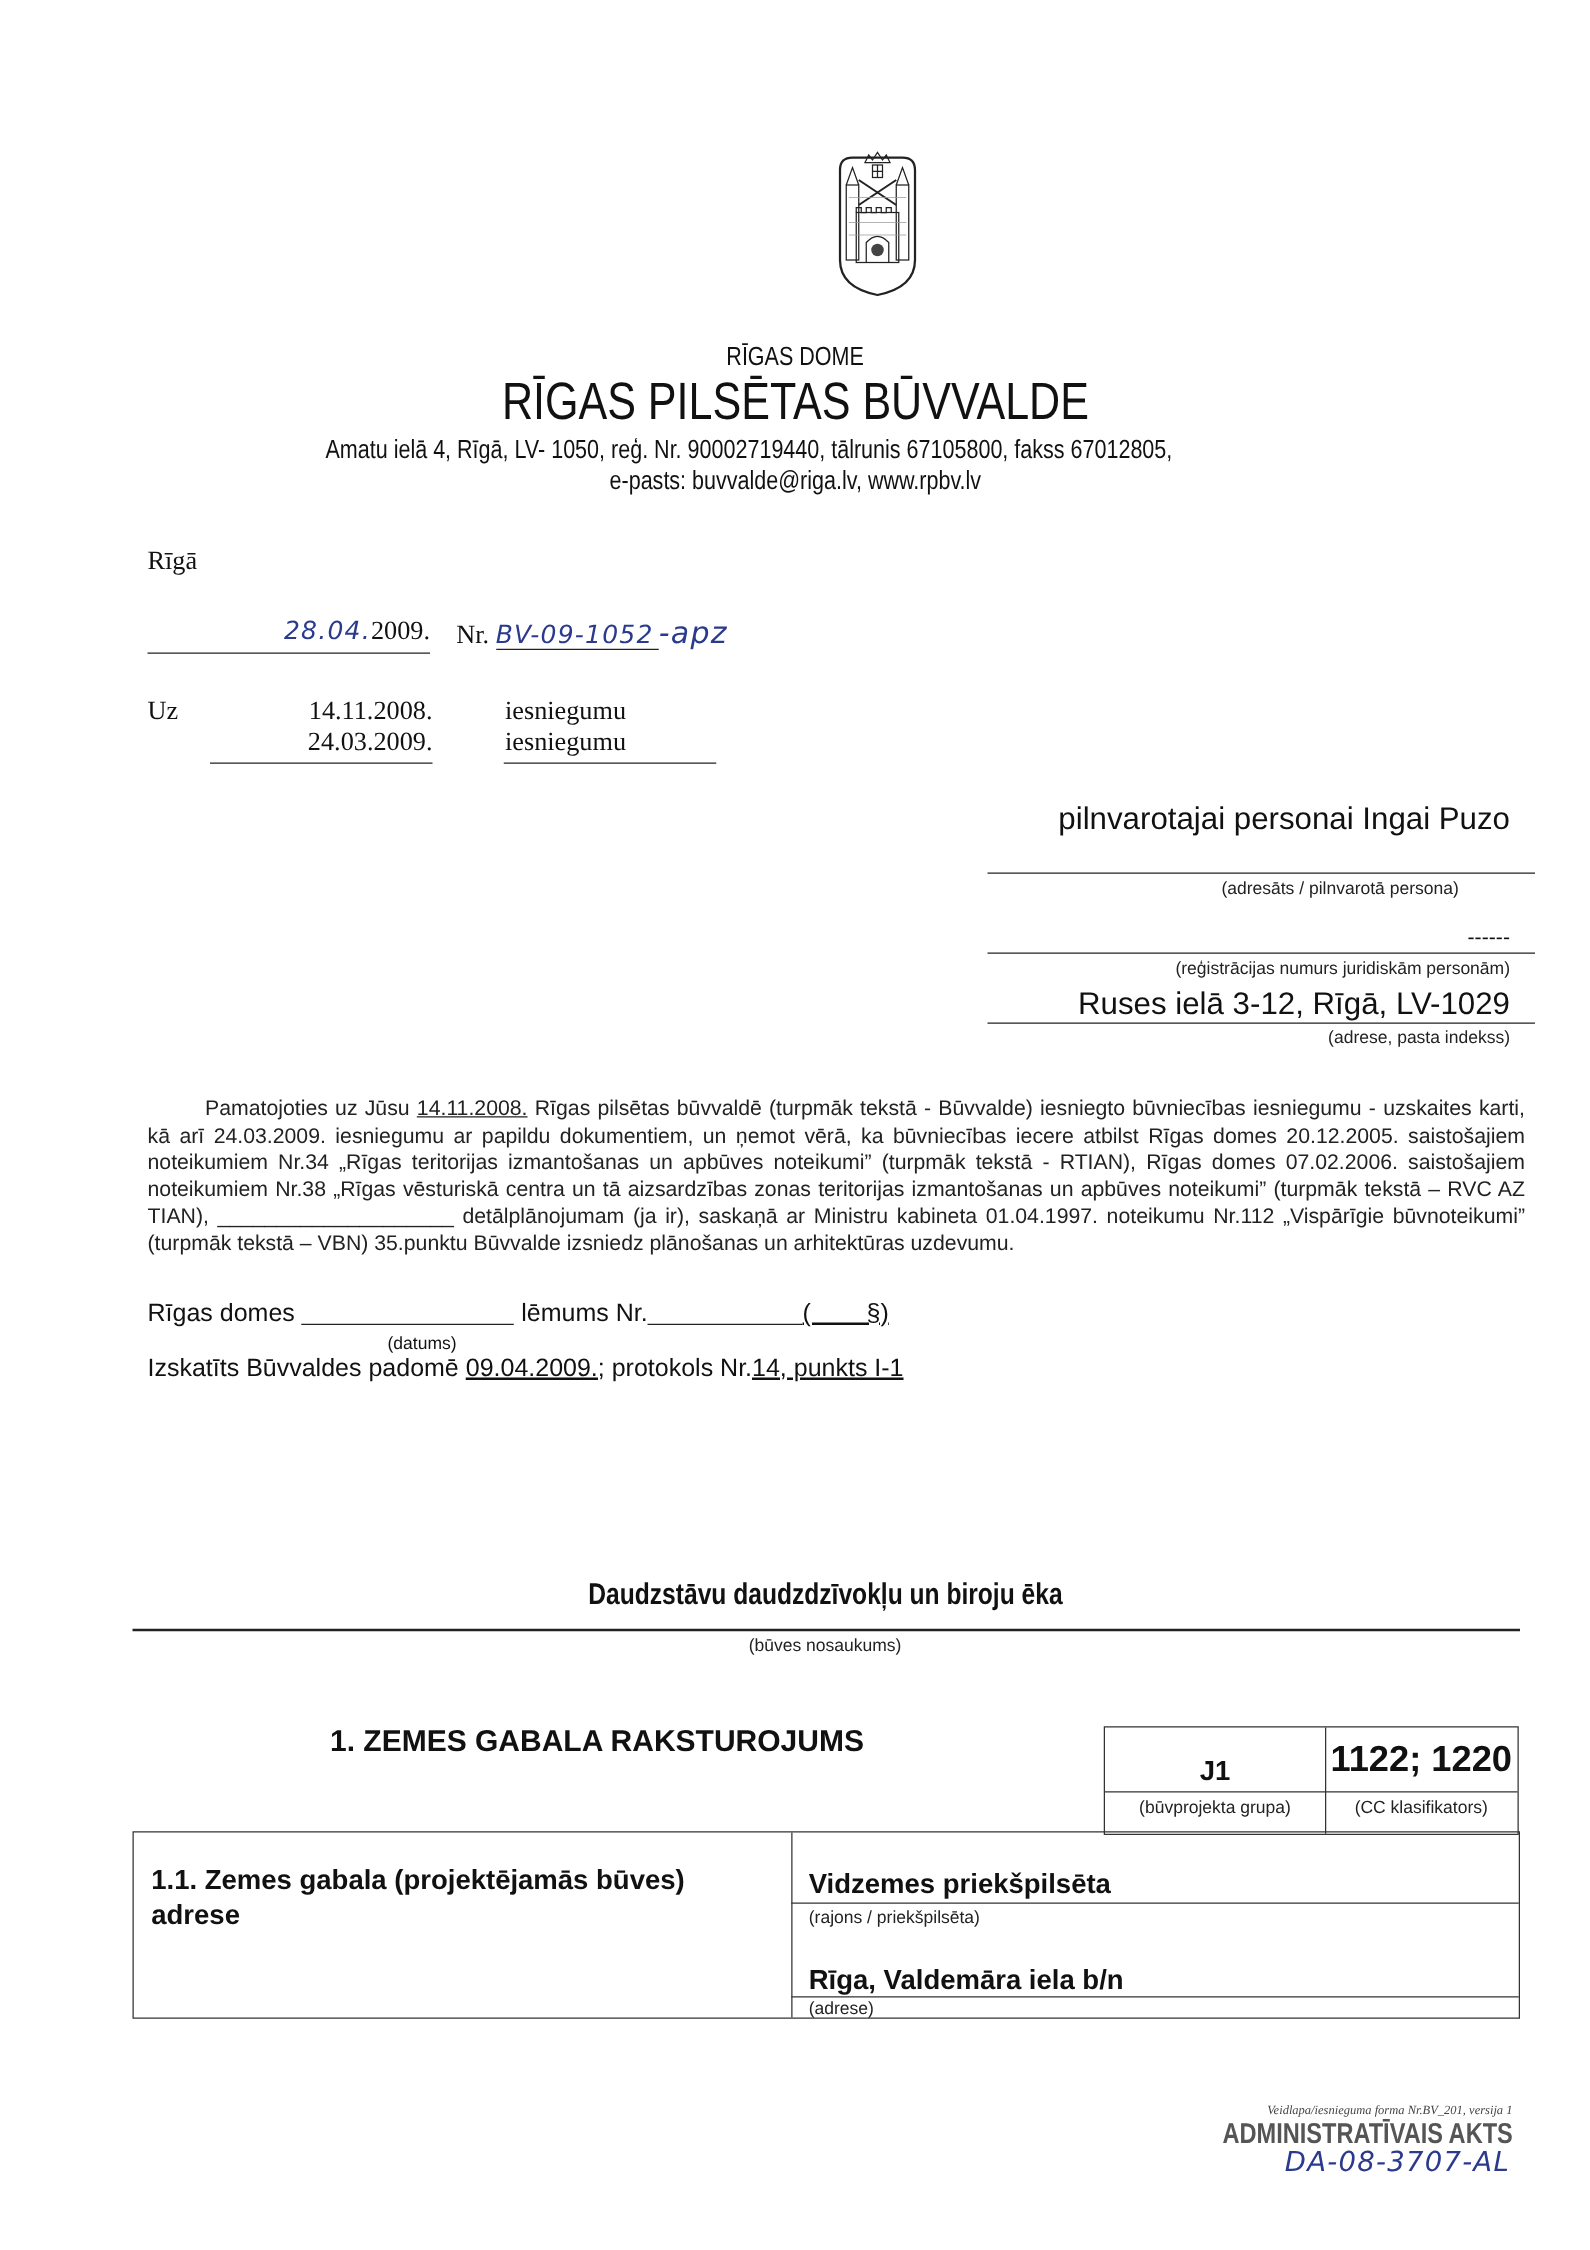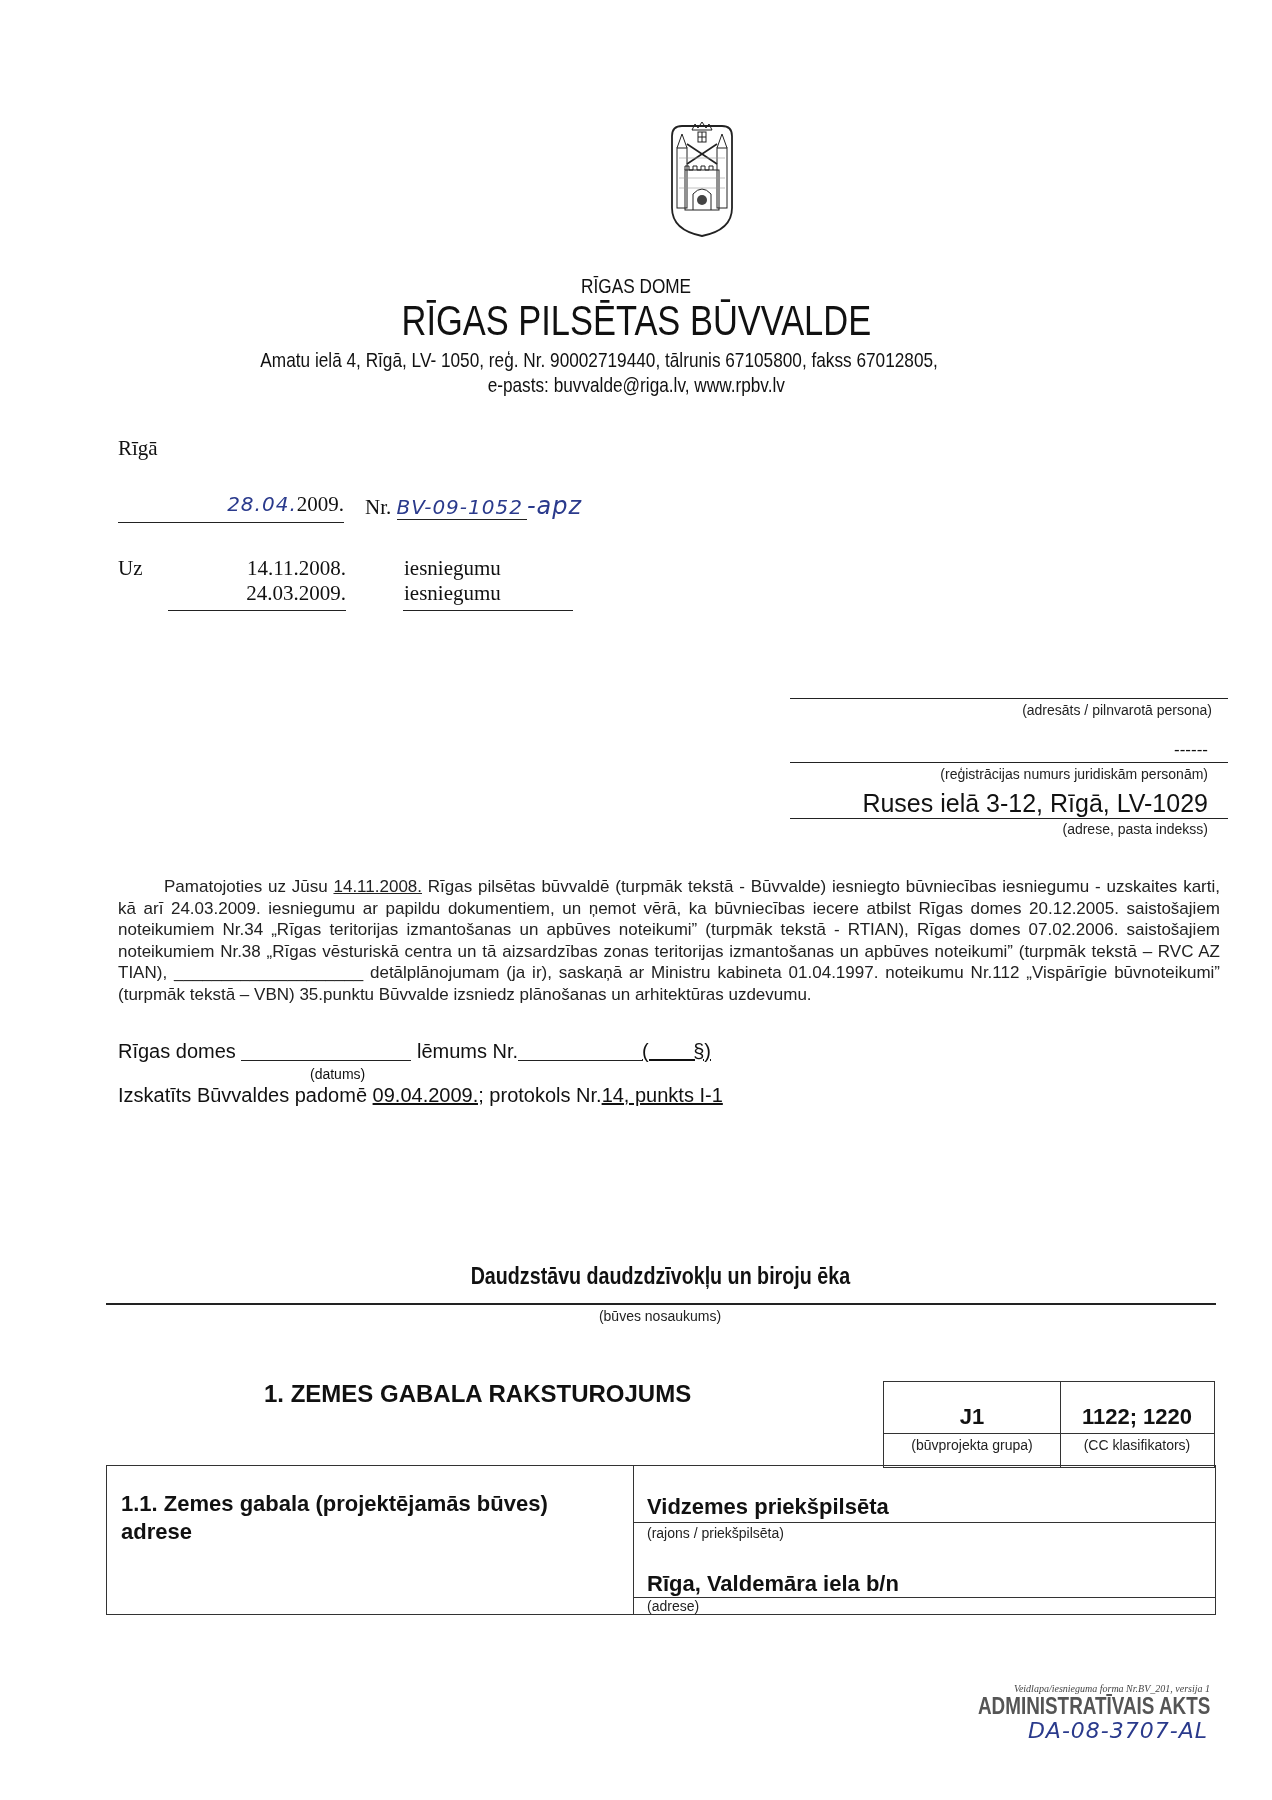--- a/index.html
+++ b/index.html
@@ -75,23 +75,24 @@
   <div>24.03.2009.</div>
 </div>
 <div class="hr" style="left:168px;top:610px;width:178px;"></div>
 <div class="abs serif" style="left:404px;top:556px;font-size:21px;line-height:25px;">
   <div>iesniegumu</div>
   <div>iesniegumu</div>
 </div>
 <div class="hr" style="left:403px;top:610px;width:170px;"></div>
 
 <div class="abs right" style="left:700px;width:508px;top:640px;font-size:25px;line-height:30px;">
+  <div>pilnvarotajai personai Ingai Puzo</div>
 </div>
 <div class="hr" style="left:790px;top:698px;width:438px;"></div>
-<div class="abs right caption" style="left:704px;width:508px;top:702px;">(adresāts / pilnvarotā persona)</div>
+<div class="abs right caption" style="left:659px;width:508px;top:702px;">(adresāts / pilnvarotā persona)</div>
 
 <div class="abs right" style="left:700px;width:508px;top:740px;font-size:17px;">------</div>
 <div class="hr" style="left:790px;top:762px;width:438px;"></div>
 <div class="abs right caption" style="left:700px;width:508px;top:766px;">(reģistrācijas numurs juridiskām personām)</div>
 
 <div class="abs right" style="left:700px;width:508px;top:789px;font-size:25px;">Ruses ielā 3-12, Rīgā, LV-1029</div>
 <div class="hr" style="left:790px;top:818px;width:438px;"></div>
 <div class="abs right caption" style="left:700px;width:508px;top:821px;">(adrese, pasta indekss)</div>
 
 <div class="abs body-par" style="left:118px;top:856px;width:1102px;margin-top:20px;">
@@ -119,21 +120,21 @@
 </div>
 <div class="hr" style="left:106px;top:1303px;width:1110px;border-top-width:2px;"></div>
 <div class="abs center caption" style="left:100px;width:1120px;top:1308px;">(būves nosaukums)</div>
 
 <div class="abs" style="left:264px;top:1380px;font-size:24px;font-weight:bold;">1. ZEMES GABALA RAKSTUROJUMS</div>
 
 <div class="box" style="left:883px;top:1381px;width:330px;height:85px;">
   <div class="abs" style="left:176px;top:0;width:0;height:85px;border-left:1.5px solid #333;"></div>
   <div class="abs" style="left:0;top:51px;width:330px;height:0;border-top:1.5px solid #333;"></div>
   <div class="abs center" style="left:0;width:176px;top:22px;font-size:22px;font-weight:bold;">J1</div>
-  <div class="abs center" style="left:176px;width:154px;top:22px;font-size:22px;font-weight:bold;">1122; 1220</div>
+  <div class="abs center" style="left:176px;width:154px;top:10px;font-size:29px;font-weight:bold;">1122; 1220</div>
   <div class="abs center caption" style="left:0;width:176px;top:55px;">(būvprojekta grupa)</div>
   <div class="abs center caption" style="left:176px;width:154px;top:55px;">(CC klasifikators)</div>
 </div>
 
 <div class="box" style="left:106px;top:1465px;width:1108px;height:148px;">
   <div class="abs" style="left:526px;top:0;width:0;height:148px;border-left:1.5px solid #333;"></div>
   <div class="abs" style="left:14px;top:24px;width:500px;font-size:22px;font-weight:bold;line-height:28px;">1.1. Zemes gabala (projektējamās būves) adrese</div>
 
   <div class="abs" style="left:540px;top:28px;font-size:22px;font-weight:bold;">Vidzemes priekšpilsēta</div>
   <div class="abs" style="left:526px;top:56px;width:582px;height:0;border-top:1.5px solid #333;"></div>

